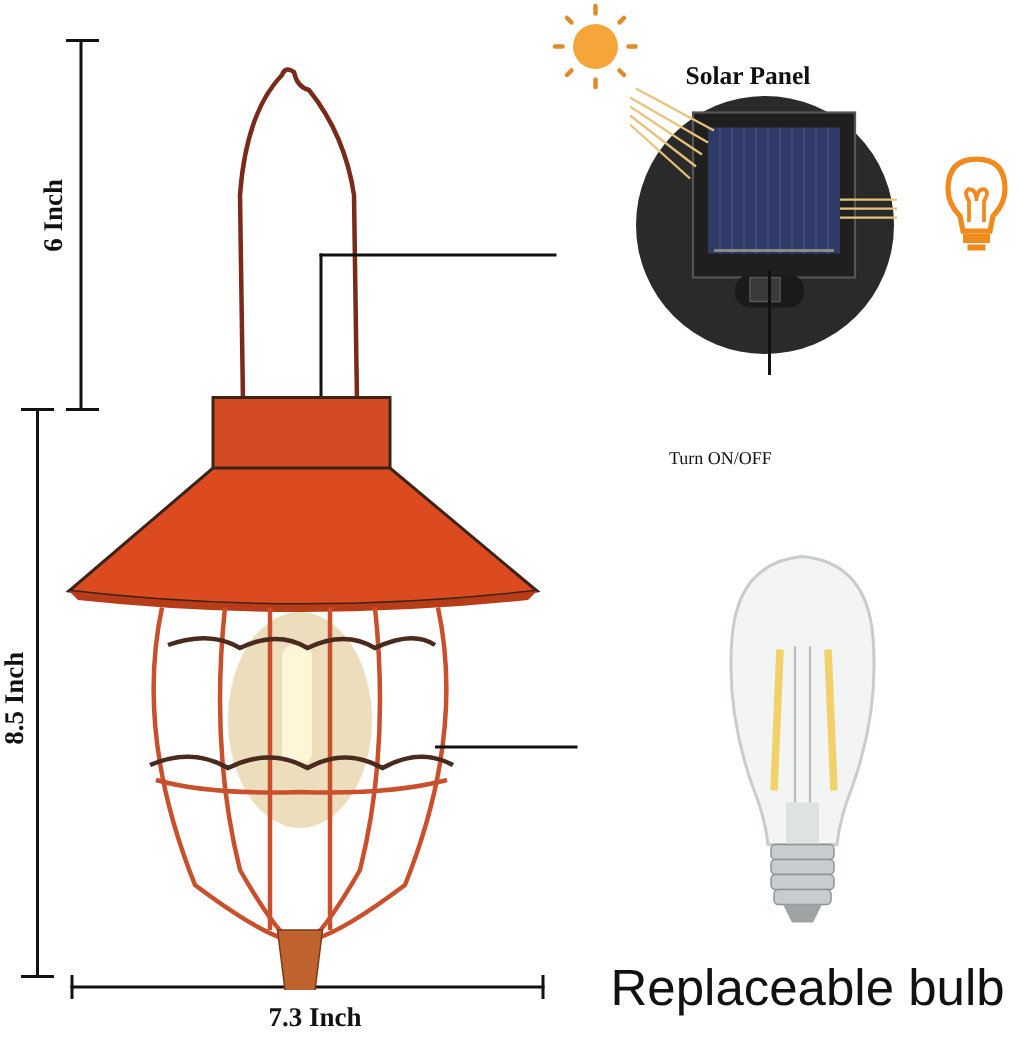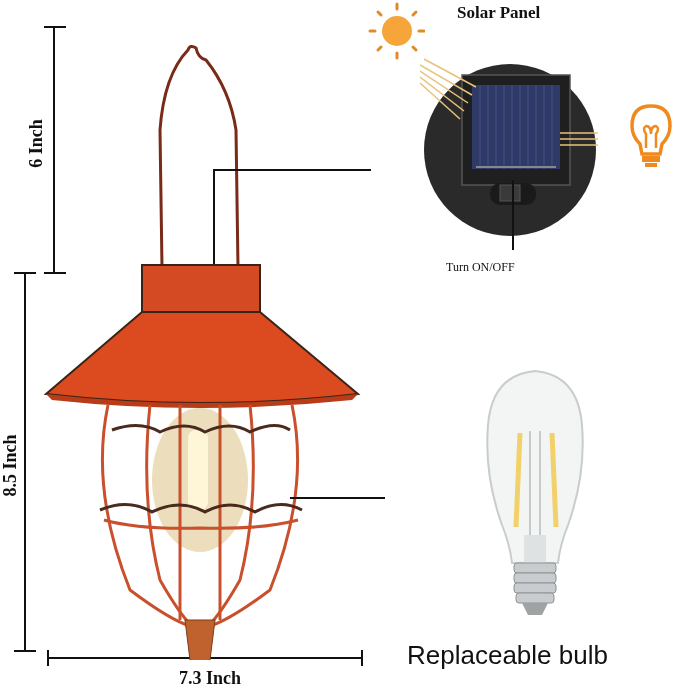--- a/index.html
+++ b/index.html
@@ -1,21 +1,21 @@
 <!DOCTYPE html>
 <html><head>
 <meta charset="utf-8">
 <style>
   html,body{margin:0;padding:0;background:#ffffff;}
   body{width:679px;height:691px;position:relative;overflow:hidden;font-family:"Liberation Serif",serif;}
   .abs{position:absolute;}
   .dim-text{font-family:"Liberation Serif",serif;font-weight:bold;font-size:18px;color:#111;white-space:nowrap;}
   .rot{transform:rotate(-90deg);transform-origin:center center;}
-  .label-serif{font-family:"Liberation Serif",serif;font-size:18px;color:#111;white-space:nowrap;}
-  .label-sans{font-family:"Liberation Sans",sans-serif;font-size:26px;color:#111;white-space:nowrap;}
+  .label-serif{font-family:"Liberation Serif",serif;font-size:18px;color:#111;white-space:nowrap;margin-top:38px;}
+  .label-sans{font-family:"Liberation Sans",sans-serif;font-size:34px;color:#111;white-space:nowrap;}
 </style>
 </head>
 <body>
 
 <div class="abs" style="left:40px;top:26px;width:30px;height:250px;">
   <div class="abs" style="left:13px;top:0;width:2px;height:248px;background:#111;"></div>
   <div class="abs" style="left:4px;top:0;width:22px;height:2px;background:#111;"></div>
   <div class="abs" style="left:4px;top:246px;width:22px;height:2px;background:#111;"></div>
 </div>
 <div class="abs dim-text rot" style="left:-4px;top:133px;width:80px;text-align:center;">6 Inch</div>

